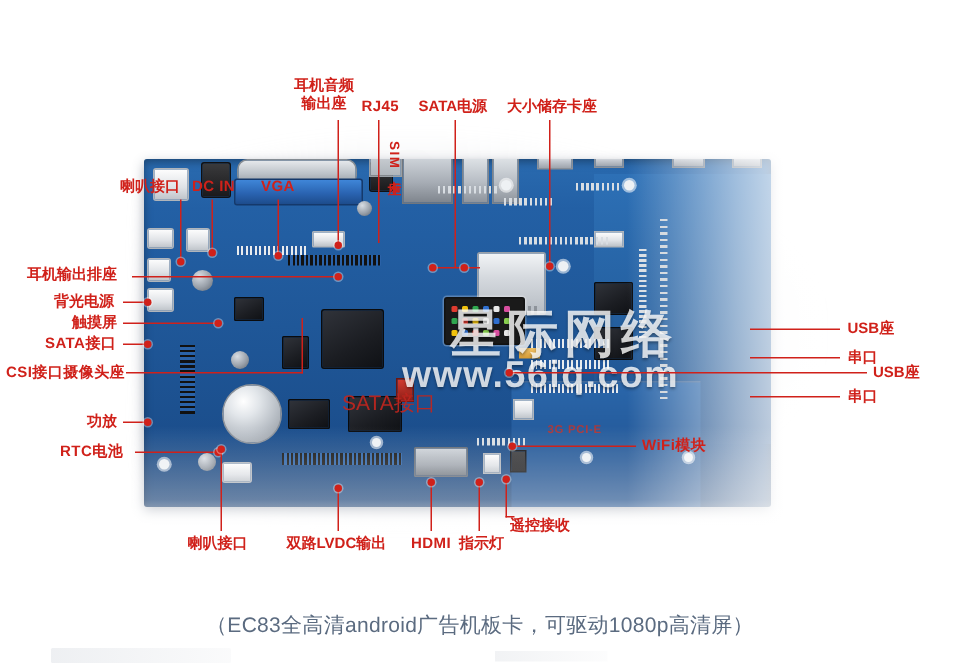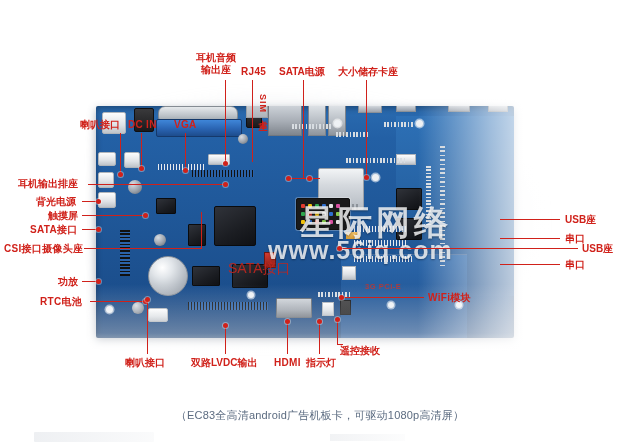--- a/index.html
+++ b/index.html
@@ -125,21 +125,21 @@
     opacity:.92;
   }
 
   
   .caption-main{
     position:absolute;left:0;right:0;top:372px;text-align:center;
     font-size:21px;color:#4472A8;letter-spacing:1px;
   }
   .caption-sub{
     position:absolute;left:0;right:0;top:408px;text-align:center;
-    font-size:11px;color:#5B6B80;letter-spacing:.2px;
+    font-size:14px;color:#5B6B80;letter-spacing:.2px;
   }
   .bottom-ghost{
     position:absolute;left:34px;top:432px;width:120px;height:10px;
     background:linear-gradient(90deg,rgba(160,170,185,.18),rgba(160,170,185,.05));
     border-radius:1px;
   }
   .bottom-ghost2{
     position:absolute;left:330px;top:434px;width:75px;height:7px;
     background:linear-gradient(90deg,rgba(170,178,190,.16),rgba(170,178,190,.03));
   }

